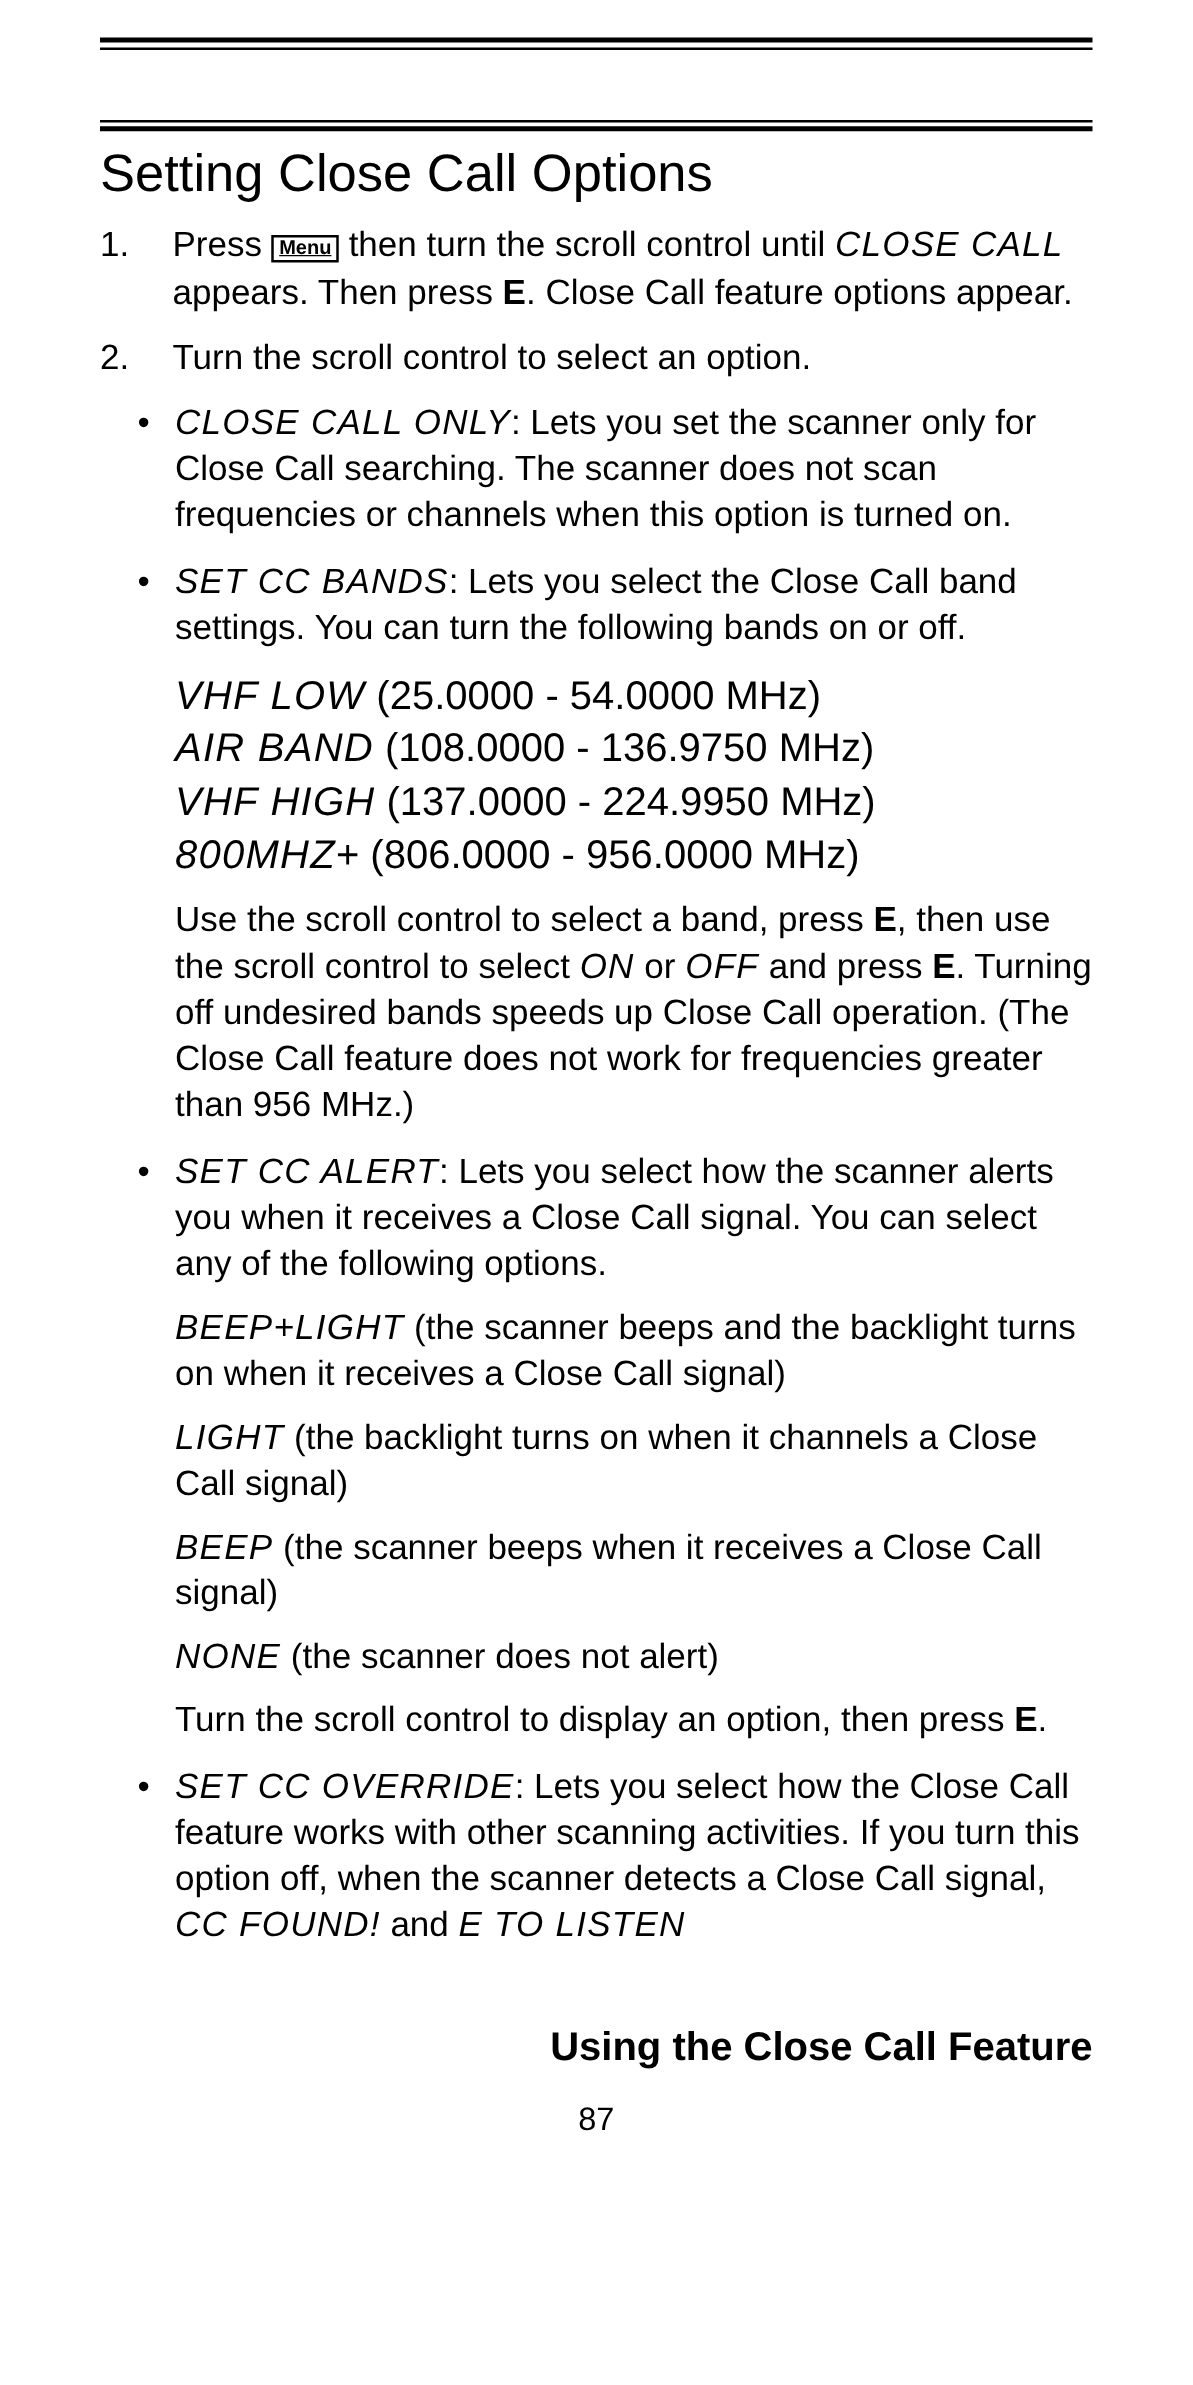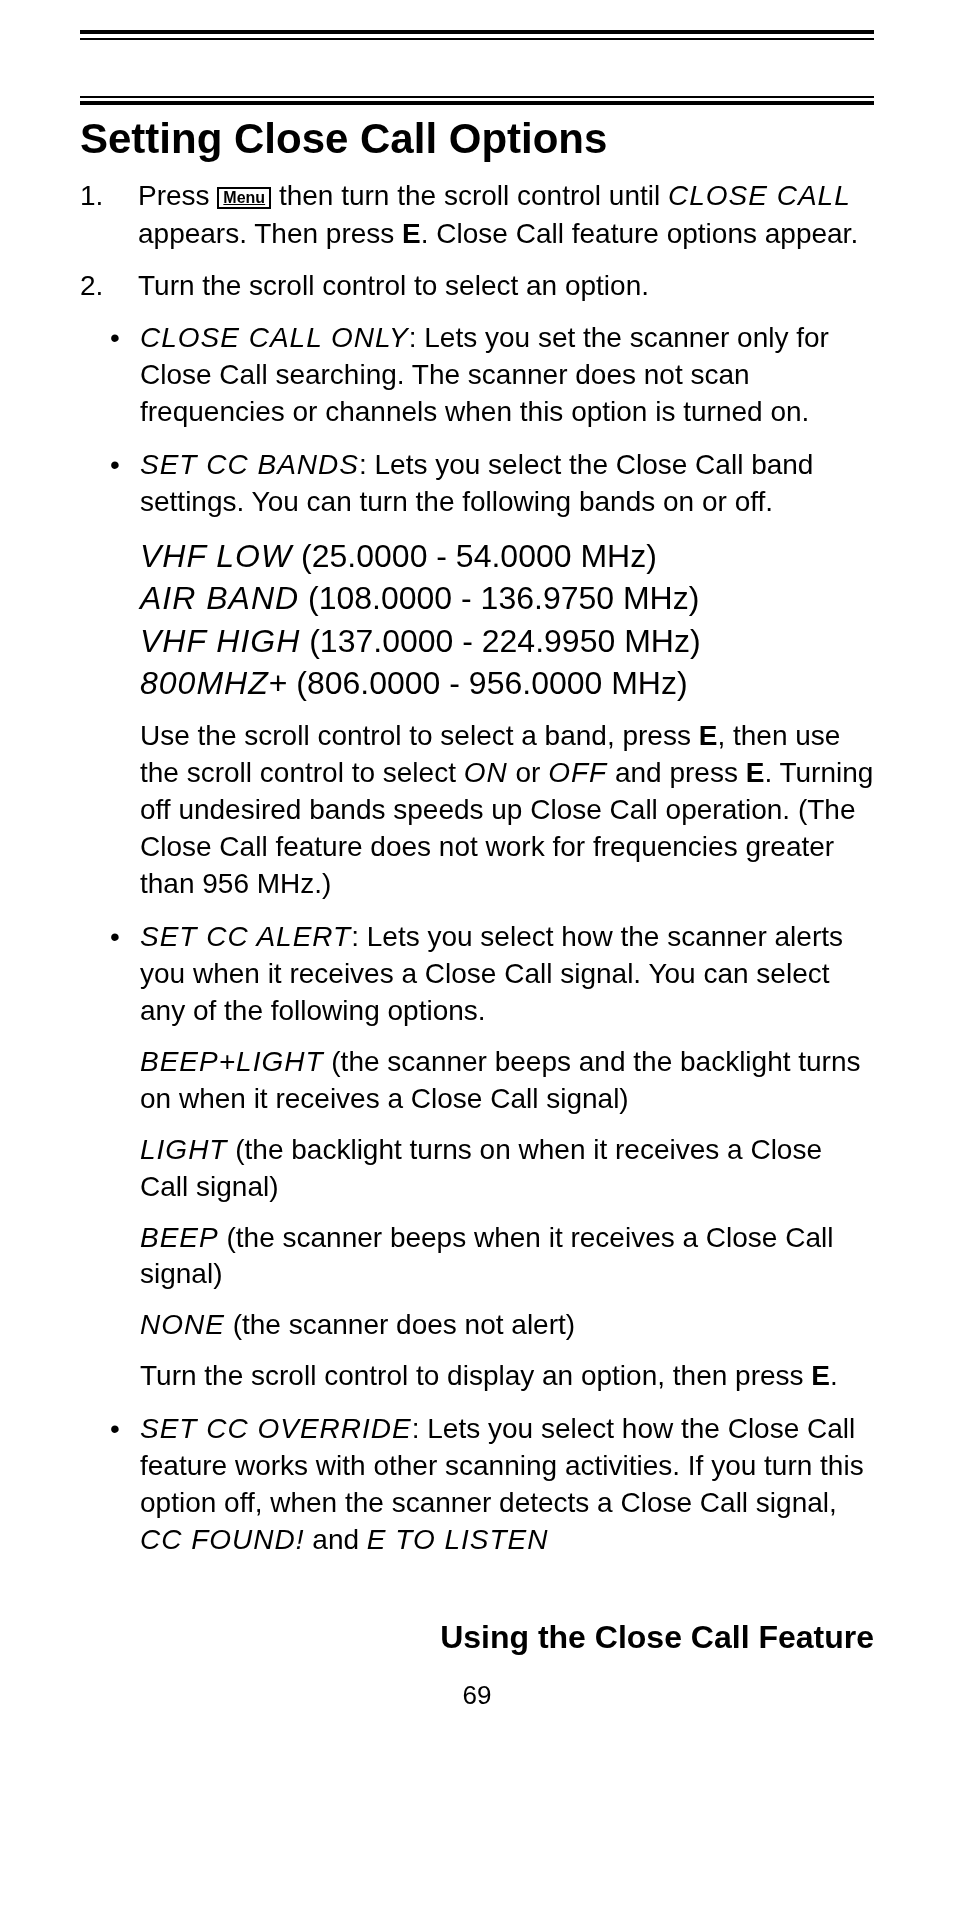--- a/index.html
+++ b/index.html
@@ -22,21 +22,21 @@
   }
   .double-rule.thin {
     border-top: 2px solid #000;
     border-bottom: 4px solid #000;
     height: 9px;
     margin-top: 56px;
     margin-bottom: 10px;
   }
   h1.title {
     font-size: 42px;
-    font-weight: bold;
+    font-weight: normal;
     margin-bottom: 14px;
   }
   .ol-item {
     display: flex;
     font-size: 28px;
     line-height: 1.35;
     margin-bottom: 14px;
   }
   .ol-num {
     width: 58px;
@@ -141,29 +141,29 @@
     <span>Use the scroll control to select a band, press </span><span class="bold">E</span><span>, then use the scroll control to select </span><span class="lcd">ON</span><span> or </span><span class="lcd">OFF</span><span> and press </span><span class="bold">E</span><span>. Turning off undesired bands speeds up Close Call operation. (The Close Call feature does not work for frequencies greater than 956 MHz.)</span>
   </div>
 
   <div class="bullet-item">
     <div class="bullet-dot">•</div>
     <div class="bullet-body">
       <span class="lcd">SET CC ALERT</span><span>: Lets you select how the scanner alerts you when it receives a Close Call signal. You can select any of the following options.</span>
     </div>
   </div>
   <div class="para"><span class="lcd">BEEP+LIGHT</span><span> (the scanner beeps and the backlight turns on when it receives a Close Call signal)</span></div>
-  <div class="para"><span class="lcd">LIGHT</span><span> (the backlight turns on when it receives a Close Call signal)</span></div>
+  <div class="para"><span class="lcd">LIGHT</span><span> (the backlight turns on when it channels a Close Call signal)</span></div>
   <div class="para"><span class="lcd">BEEP</span><span> (the scanner beeps when it receives a Close Call signal)</span></div>
   <div class="para"><span class="lcd">NONE</span><span> (the scanner does not alert)</span></div>
   <div class="para">
     <span>Turn the scroll control to display an option, then press </span><span class="bold">E</span><span>.</span>
   </div>
 
   <div class="bullet-item">
     <div class="bullet-dot">•</div>
     <div class="bullet-body">
       <span class="lcd">SET CC OVERRIDE</span><span>: Lets you select how the Close Call feature works with other scanning activities. If you turn this option off, when the scanner detects a Close Call signal, </span><span class="lcd">CC FOUND!</span><span> and </span><span class="lcd">E TO LISTEN</span>
     </div>
   </div>
 
   <div class="footer-title">Using the Close Call Feature</div>
-  <div class="page-num">69</div>
+  <div class="page-num">87</div>
 </div>
 
 </body></html>

